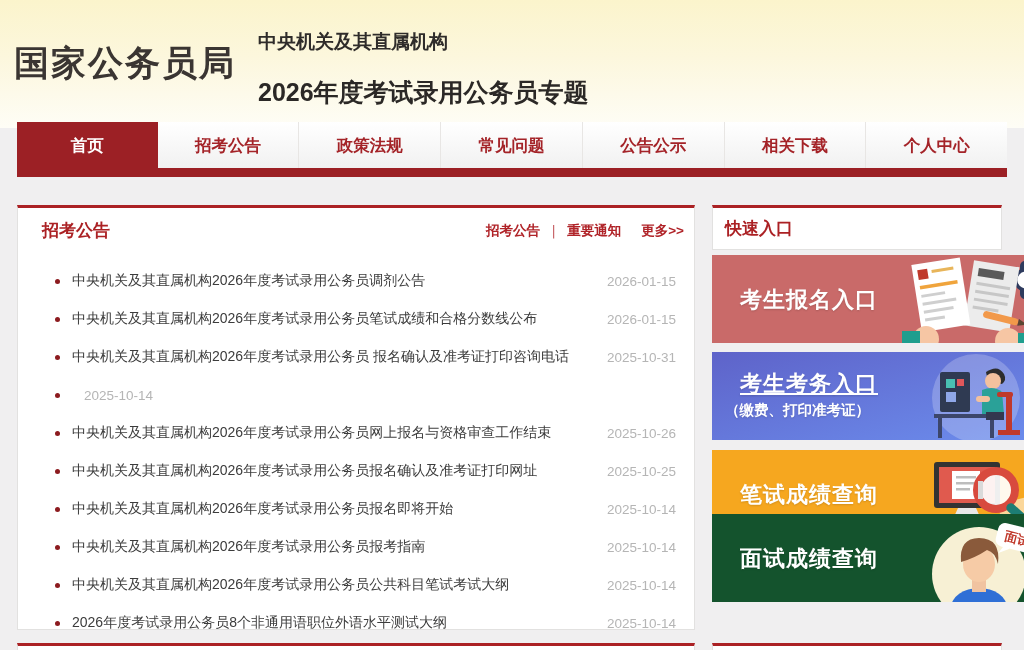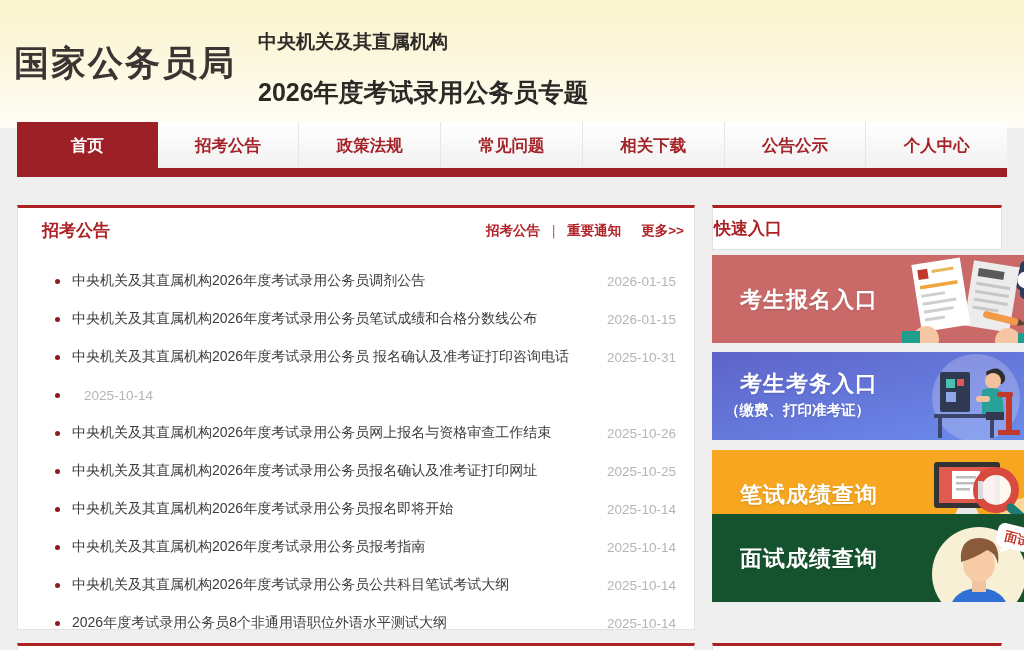--- a/index.html
+++ b/index.html
@@ -48,35 +48,35 @@
   .head-links{margin-left:auto;font-size:13.5px;font-weight:bold;color:#b02328;display:flex;align-items:center;}
   .head-link{cursor:pointer;}
   .head-divider{margin:0 7px;font-weight:normal;}
   .more-link{margin-left:20px;cursor:pointer;}
   .news{list-style:none;margin:8px;padding:1px 0 0 0;}
   .news li{height:38px;display:flex;align-items:center;padding:0 10px 0 29px;}
   .bullet{width:5px;height:5px;border-radius:50%;background:#8c1b1f;margin-right:12px;flex:0 0 auto;}
   .news-text{font-size:14px;color:#3c3c3c;flex:1;white-space:nowrap;overflow:hidden;cursor:pointer;}
   .news-date{font-size:13.5px;color:#b5b5b5;margin-left:12px;flex:0 0 auto;}
   
-  .right-head{left:712px;top:205px;width:290px;height:45px;display:flex;align-items:center;padding-left:1px;}
+  .right-head{left:712px;top:205px;width:290px;height:45px;display:flex;align-items:center;padding-left:12px;}
   .qbtn{
     position:absolute;left:712px;width:332px;height:88px;
     color:#fff;overflow:hidden;cursor:pointer;border:none;padding:0;text-align:left;
   }
   .qbtn1{top:255px;background:#c96a69;}
   .qbtn2{top:352px;background:linear-gradient(165deg,#5e63c9 0%,#6c8ded 100%);}
   .qbtn3{top:450px;background:#f6a71f;}
   .qbtn4{top:514px;background:#14532d;}
   .qlabel{
     position:absolute;left:28px;top:30px;
     font-size:22px;font-weight:bold;color:#fff;letter-spacing:1px;
     text-shadow:0 1px 2px rgba(0,0,0,0.15);
   }
-  .qbtn2 .qlabel{top:17px;}
+  .qbtn2 .qlabel{top:17px;text-decoration:underline;}
   .qsublabel{
     position:absolute;left:13px;top:49px;
     font-size:14.5px;font-weight:bold;color:#fff;letter-spacing:0;
     text-shadow:0 1px 2px rgba(0,0,0,0.15);
     font-family:Liberation Mono, monospace;
   }
   .illus{position:absolute;right:0;top:0;width:150px;height:88px;}
   
   .stub-left{left:17px;top:643px;width:678px;height:20px;}
   .stub-right{left:712px;top:643px;width:290px;height:20px;}
@@ -89,22 +89,22 @@
   <div class="hd-subtitle">中央机关及其直属机构</div>
   <div class="hd-title">2026年度考试录用公务员专题</div>
 </div>
 
 <div class="main-nav">
   <div class="tabs">
     <div class="tab active">首页</div>
     <div class="tab">招考公告</div>
     <div class="tab">政策法规</div>
     <div class="tab">常见问题</div>
+    <div class="tab">公告公示</div>
     <div class="tab">相关下载</div>
-    <div class="tab">公告公示</div>
     <div class="tab">个人中心</div>
   </div>
   <div class="nav-strip"></div>
 </div>
 
 <div class="panel left-panel">
   <div class="panel-head">
     <span class="panel-title">招考公告</span>
     <span class="head-links">
       <span class="head-link">招考公告</span>

